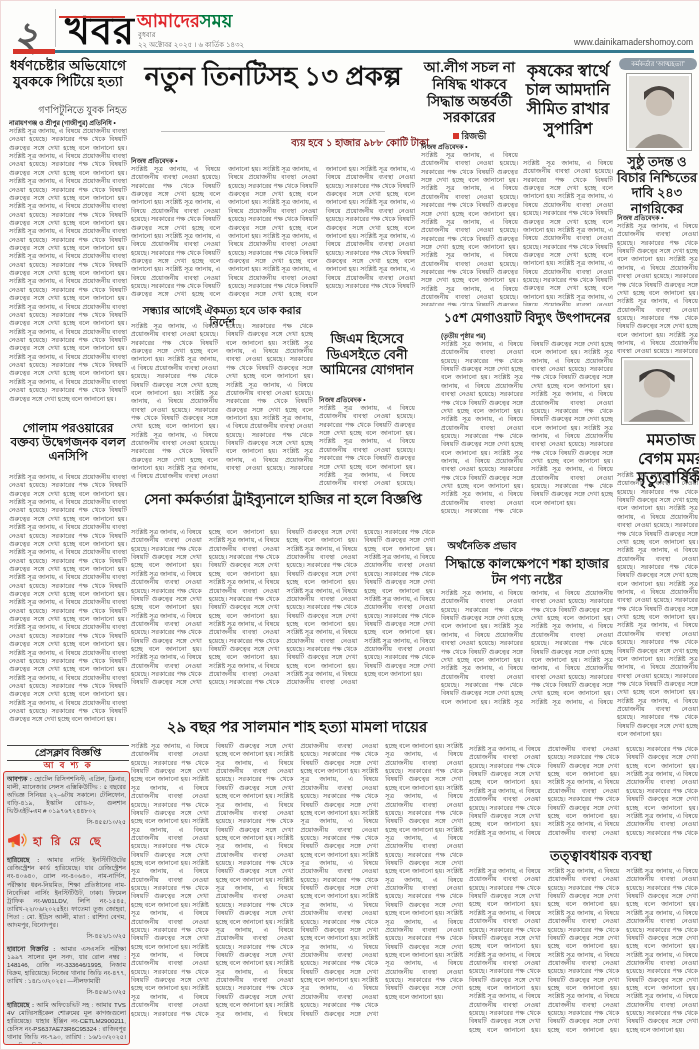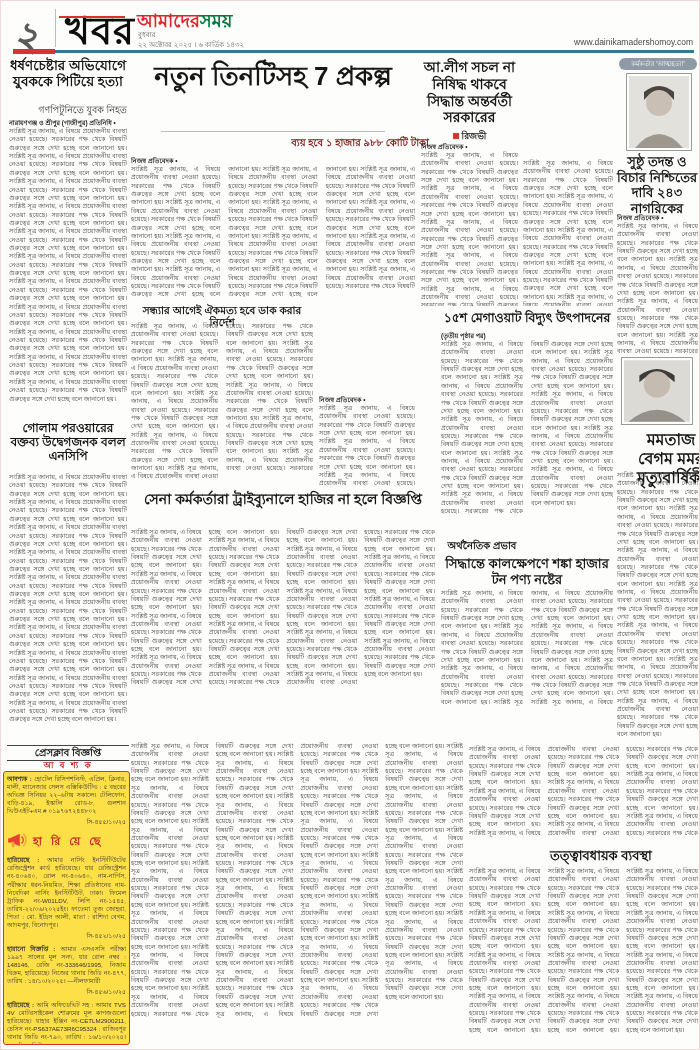--- a/index.html
+++ b/index.html
@@ -38,21 +38,21 @@
   <div class="abs hd" style="left:8px;top:57px;width:118px;font-size:13.5px;">ধর্ষণচেষ্টার অভিযোগে যুবককে পিটিয়ে হত্যা</div>
   <div class="abs subhd" style="left:8px;top:102px;width:118px;font-size:9.5px;">গণপিটুনিতে যুবক নিহত</div>
   <div class="abs byline" style="left:8px;top:117px;width:118px;">নারায়ণগঞ্জ ও শ্রীপুর (গাজীপুর) প্রতিনিধি •</div>
   <div class="abs tx" style="left:8px;top:126px;width:118px;height:292px;">সংশ্লিষ্ট সূত্র জানায়, এ বিষয়ে প্রয়োজনীয় ব্যবস্থা নেওয়া হয়েছে। সরকারের পক্ষ থেকে বিষয়টি গুরুত্বের সঙ্গে দেখা হচ্ছে বলে জানানো হয়। সংশ্লিষ্ট সূত্র জানায়, এ বিষয়ে প্রয়োজনীয় ব্যবস্থা নেওয়া হয়েছে। সরকারের পক্ষ থেকে বিষয়টি গুরুত্বের সঙ্গে দেখা হচ্ছে বলে জানানো হয়। সংশ্লিষ্ট সূত্র জানায়, এ বিষয়ে প্রয়োজনীয় ব্যবস্থা নেওয়া হয়েছে। সরকারের পক্ষ থেকে বিষয়টি গুরুত্বের সঙ্গে দেখা হচ্ছে বলে জানানো হয়। সংশ্লিষ্ট সূত্র জানায়, এ বিষয়ে প্রয়োজনীয় ব্যবস্থা নেওয়া হয়েছে। সরকারের পক্ষ থেকে বিষয়টি গুরুত্বের সঙ্গে দেখা হচ্ছে বলে জানানো হয়। সংশ্লিষ্ট সূত্র জানায়, এ বিষয়ে প্রয়োজনীয় ব্যবস্থা নেওয়া হয়েছে। সরকারের পক্ষ থেকে বিষয়টি গুরুত্বের সঙ্গে দেখা হচ্ছে বলে জানানো হয়। সংশ্লিষ্ট সূত্র জানায়, এ বিষয়ে প্রয়োজনীয় ব্যবস্থা নেওয়া হয়েছে। সরকারের পক্ষ থেকে বিষয়টি গুরুত্বের সঙ্গে দেখা হচ্ছে বলে জানানো হয়। সংশ্লিষ্ট সূত্র জানায়, এ বিষয়ে প্রয়োজনীয় ব্যবস্থা নেওয়া হয়েছে। সরকারের পক্ষ থেকে বিষয়টি গুরুত্বের সঙ্গে দেখা হচ্ছে বলে জানানো হয়। সংশ্লিষ্ট সূত্র জানায়, এ বিষয়ে প্রয়োজনীয় ব্যবস্থা নেওয়া হয়েছে। সরকারের পক্ষ থেকে বিষয়টি গুরুত্বের সঙ্গে দেখা হচ্ছে বলে জানানো হয়। সংশ্লিষ্ট সূত্র জানায়, এ বিষয়ে প্রয়োজনীয় ব্যবস্থা নেওয়া হয়েছে। সরকারের পক্ষ থেকে বিষয়টি গুরুত্বের সঙ্গে দেখা হচ্ছে বলে জানানো হয়। সংশ্লিষ্ট সূত্র জানায়, এ বিষয়ে প্রয়োজনীয় ব্যবস্থা নেওয়া হয়েছে। সরকারের পক্ষ থেকে বিষয়টি গুরুত্বের সঙ্গে দেখা হচ্ছে বলে জানানো হয়। সংশ্লিষ্ট সূত্র জানায়, এ বিষয়ে প্রয়োজনীয় ব্যবস্থা নেওয়া হয়েছে। সরকারের পক্ষ থেকে বিষয়টি গুরুত্বের সঙ্গে দেখা হচ্ছে বলে জানানো হয়। </div>
 
   <div class="abs cross" style="left:8px;top:421px;width:118px;font-size:12px;">গোলাম পরওয়ারের বক্তব্য উদ্বেগজনক বলল এনসিপি</div>
   <div class="abs tx" style="left:8px;top:472px;width:118px;height:270px;">সংশ্লিষ্ট সূত্র জানায়, এ বিষয়ে প্রয়োজনীয় ব্যবস্থা নেওয়া হয়েছে। সরকারের পক্ষ থেকে বিষয়টি গুরুত্বের সঙ্গে দেখা হচ্ছে বলে জানানো হয়। সংশ্লিষ্ট সূত্র জানায়, এ বিষয়ে প্রয়োজনীয় ব্যবস্থা নেওয়া হয়েছে। সরকারের পক্ষ থেকে বিষয়টি গুরুত্বের সঙ্গে দেখা হচ্ছে বলে জানানো হয়। সংশ্লিষ্ট সূত্র জানায়, এ বিষয়ে প্রয়োজনীয় ব্যবস্থা নেওয়া হয়েছে। সরকারের পক্ষ থেকে বিষয়টি গুরুত্বের সঙ্গে দেখা হচ্ছে বলে জানানো হয়। সংশ্লিষ্ট সূত্র জানায়, এ বিষয়ে প্রয়োজনীয় ব্যবস্থা নেওয়া হয়েছে। সরকারের পক্ষ থেকে বিষয়টি গুরুত্বের সঙ্গে দেখা হচ্ছে বলে জানানো হয়। সংশ্লিষ্ট সূত্র জানায়, এ বিষয়ে প্রয়োজনীয় ব্যবস্থা নেওয়া হয়েছে। সরকারের পক্ষ থেকে বিষয়টি গুরুত্বের সঙ্গে দেখা হচ্ছে বলে জানানো হয়। সংশ্লিষ্ট সূত্র জানায়, এ বিষয়ে প্রয়োজনীয় ব্যবস্থা নেওয়া হয়েছে। সরকারের পক্ষ থেকে বিষয়টি গুরুত্বের সঙ্গে দেখা হচ্ছে বলে জানানো হয়। সংশ্লিষ্ট সূত্র জানায়, এ বিষয়ে প্রয়োজনীয় ব্যবস্থা নেওয়া হয়েছে। সরকারের পক্ষ থেকে বিষয়টি গুরুত্বের সঙ্গে দেখা হচ্ছে বলে জানানো হয়। সংশ্লিষ্ট সূত্র জানায়, এ বিষয়ে প্রয়োজনীয় ব্যবস্থা নেওয়া হয়েছে। সরকারের পক্ষ থেকে বিষয়টি গুরুত্বের সঙ্গে দেখা হচ্ছে বলে জানানো হয়। সংশ্লিষ্ট সূত্র জানায়, এ বিষয়ে প্রয়োজনীয় ব্যবস্থা নেওয়া হয়েছে। সরকারের পক্ষ থেকে বিষয়টি গুরুত্বের সঙ্গে দেখা হচ্ছে বলে জানানো হয়। সংশ্লিষ্ট সূত্র জানায়, এ বিষয়ে প্রয়োজনীয় ব্যবস্থা নেওয়া হয়েছে। সরকারের পক্ষ থেকে বিষয়টি গুরুত্বের সঙ্গে দেখা হচ্ছে বলে জানানো হয়। </div>
 
   <div class="abs cross" style="left:6px;top:744px;width:122px;font-size:10px;border-top:1px solid #444;border-bottom:1px solid #444;padding:1px 0;">প্রেসক্লাব বিজ্ঞপ্তি</div>
   <div class="abs" style="left:6px;top:758px;width:122px;font-size:8.5px;font-weight:bold;color:#c62822;text-align:center;letter-spacing:2px;">আ ব শ্য ক</div>
-  <div class="abs" style="left:2px;top:770px;width:127px;height:274px;border:1.5px solid #d6352b;border-radius:3px;padding:3px;overflow:hidden;background:#fde047;">
+  <div class="abs" style="left:2px;top:770px;width:127px;height:274px;border:1.5px solid #d6352b;border-radius:3px;padding:3px;overflow:hidden;background:#e5e5e5;">
     <div class="ad"><b>আবশ্যক :</b><span> হোটেল রিসিপশনিস্ট, এপ্রিল, ক্লিনার, মালী, ম্যানেজার সেলস এক্সিকিউটিভ : ৫ বছরের অভিজ্ঞ সিনিয়র ২২–৬টায় সকালে। টেলিফোন, বাড়ি-৪১৯, ইস্কাটন রোড-৮, গুলশান ভিউএইট+এম # ০১৯৭৬৭২৪৪৮০২</span></div>
     <div class="adref">সি-৪৫৫/১০/২৫</div>
     <div style="display:flex;align-items:center;gap:4px;margin:2px 0 3px 0;">
       <span>
         <svg width="22" height="18" viewBox="0 0 24 20">
           <path d="M3 8 L14 3 L14 17 L3 12 Z" fill="#e8432e"></path>
           <rect x="1" y="8" width="3" height="5" rx="1" fill="#e8432e"></rect>
           <rect x="5" y="12" width="3" height="6" rx="1" fill="#f0a23c"></rect>
           <path d="M16 6 Q20 10 16 14" stroke="#e8432e" stroke-width="1.5" fill="none"></path>
           <path d="M18 3 Q24 10 18 17" stroke="#f0a23c" stroke-width="1.5" fill="none"></path>
@@ -61,39 +61,41 @@
       <span style="font-size:11px;font-weight:900;color:#c62822;letter-spacing:3px;">হা রি য়ে ছে</span>
     </div>
     <div class="ad"><b>হারিয়েছে :</b><span> আমার নার্সিং ইনস্টিটিউটের রেজিস্ট্রেশন কার্ড হারিয়েছে। যার রেজিস্ট্রেশন নং-৪০৬৪০, রোল নং-৪০৬৪০, নাম-নার্গিস, পরীক্ষার ধরন-নিয়মিত, শিক্ষা প্রতিষ্ঠানের নাম-নিবেদিকা নার্সিং ইনস্টিটিউট, ঢাকা। ফিমেল ট্রাফিক নং-W01LDV, লিপি নং-১৫৪৫, তারিখ-২২/০৬/২০২৫ইং। ফাতেমা তুজ জোহরা, পিতা : মো. ইদ্রিস আলী, মাতা : রাশিদা বেগম, আদমপুর, বিনোদপুর।</span></div>
     <div class="adref">সি-৪৫২/১০/২৫</div>
     <div class="ad"><b>হারানো বিজ্ঞপ্তি :</b><span> আমার এসএসসি পরীক্ষা ১৯৯৭ সালের মূল সনদ, যার রোল নম্বর : 148146, রেজি নং-333646/1995, নিজাম বিক্রম, হারিয়েছে। নিজের থানার জিডি নং-৪৭৭, তারিখ : ১৪/১০/২০২৫। —নীলফামারী</span></div>
     <div class="adref">সি-৪৫৬/১০/২৫</div>
     <div class="ad"><b>হারিয়েছে :</b><span> আমি অফিডেভিট সহ : আমার TVS 4V মোটরসাইকেল শোরুমের মূল কাগজগুলো হারিয়েছে। যাহার ইঞ্জিন নং-CETLM2900211, চেসিস নং-PS637AE73R6C95324 : রাজিবপুর থানার জিডি নং-৭৯০, তারিখ : ১৬/১০/২০২৫। —অফিডেভিট সহ # ০১৭১৩-৭৯৯৮৮৮</span></div>
 
   </div>
 
-  <div class="abs hd" style="left:130px;top:60px;width:284px;font-size:26px;white-space:nowrap;">নতুন তিনটিসহ 7 প্রকল্প</div>
+  <div class="abs hd" style="left:130px;top:60px;width:284px;font-size:26px;white-space:nowrap;">নতুন তিনটিসহ ১৩ প্রকল্প</div>
   <div class="abs rule" style="left:160px;top:130px;width:224px;height:1px;"></div>
   <div class="abs subhd" style="left:144px;top:134px;width:284px;font-size:10px;font-weight:bold;color:#7f1d1d;">ব্যয় হবে ১ হাজার ৯৮৮ কোটি টাকা</div>
   <div class="abs byline" style="left:130px;top:155px;width:90px;">নিজস্ব প্রতিবেদক •</div>
   <div class="abs tx" style="left:130px;top:164px;width:284px;height:135px;column-count:3;column-gap:8px;">সংশ্লিষ্ট সূত্র জানায়, এ বিষয়ে প্রয়োজনীয় ব্যবস্থা নেওয়া হয়েছে। সরকারের পক্ষ থেকে বিষয়টি গুরুত্বের সঙ্গে দেখা হচ্ছে বলে জানানো হয়। সংশ্লিষ্ট সূত্র জানায়, এ বিষয়ে প্রয়োজনীয় ব্যবস্থা নেওয়া হয়েছে। সরকারের পক্ষ থেকে বিষয়টি গুরুত্বের সঙ্গে দেখা হচ্ছে বলে জানানো হয়। সংশ্লিষ্ট সূত্র জানায়, এ বিষয়ে প্রয়োজনীয় ব্যবস্থা নেওয়া হয়েছে। সরকারের পক্ষ থেকে বিষয়টি গুরুত্বের সঙ্গে দেখা হচ্ছে বলে জানানো হয়। সংশ্লিষ্ট সূত্র জানায়, এ বিষয়ে প্রয়োজনীয় ব্যবস্থা নেওয়া হয়েছে। সরকারের পক্ষ থেকে বিষয়টি গুরুত্বের সঙ্গে দেখা হচ্ছে বলে জানানো হয়। সংশ্লিষ্ট সূত্র জানায়, এ বিষয়ে প্রয়োজনীয় ব্যবস্থা নেওয়া হয়েছে। সরকারের পক্ষ থেকে বিষয়টি গুরুত্বের সঙ্গে দেখা হচ্ছে বলে জানানো হয়। সংশ্লিষ্ট সূত্র জানায়, এ বিষয়ে প্রয়োজনীয় ব্যবস্থা নেওয়া হয়েছে। সরকারের পক্ষ থেকে বিষয়টি গুরুত্বের সঙ্গে দেখা হচ্ছে বলে জানানো হয়। সংশ্লিষ্ট সূত্র জানায়, এ বিষয়ে প্রয়োজনীয় ব্যবস্থা নেওয়া হয়েছে। সরকারের পক্ষ থেকে বিষয়টি গুরুত্বের সঙ্গে দেখা হচ্ছে বলে জানানো হয়। সংশ্লিষ্ট সূত্র জানায়, এ বিষয়ে প্রয়োজনীয় ব্যবস্থা নেওয়া হয়েছে। সরকারের পক্ষ থেকে বিষয়টি গুরুত্বের সঙ্গে দেখা হচ্ছে বলে জানানো হয়। সংশ্লিষ্ট সূত্র জানায়, এ বিষয়ে প্রয়োজনীয় ব্যবস্থা নেওয়া হয়েছে। সরকারের পক্ষ থেকে বিষয়টি গুরুত্বের সঙ্গে দেখা হচ্ছে বলে জানানো হয়। সংশ্লিষ্ট সূত্র জানায়, এ বিষয়ে প্রয়োজনীয় ব্যবস্থা নেওয়া হয়েছে। সরকারের পক্ষ থেকে বিষয়টি গুরুত্বের সঙ্গে দেখা হচ্ছে বলে জানানো হয়। সংশ্লিষ্ট সূত্র জানায়, এ বিষয়ে প্রয়োজনীয় ব্যবস্থা নেওয়া হয়েছে। সরকারের পক্ষ থেকে বিষয়টি গুরুত্বের সঙ্গে দেখা হচ্ছে বলে জানানো হয়। সংশ্লিষ্ট সূত্র জানায়, এ বিষয়ে প্রয়োজনীয় ব্যবস্থা নেওয়া হয়েছে। সরকারের পক্ষ থেকে বিষয়টি গুরুত্বের সঙ্গে দেখা হচ্ছে বলে জানানো হয়। </div>
 
   <div class="abs cross" style="left:130px;top:303px;width:182px;font-size:10.5px;">সন্ধ্যার আগেই ঐকমত্য হবে ডাক করার নির্দেশ</div>
   <div class="abs tx" style="left:130px;top:321px;width:182px;height:164px;column-count:2;column-gap:8px;">সংশ্লিষ্ট সূত্র জানায়, এ বিষয়ে প্রয়োজনীয় ব্যবস্থা নেওয়া হয়েছে। সরকারের পক্ষ থেকে বিষয়টি গুরুত্বের সঙ্গে দেখা হচ্ছে বলে জানানো হয়। সংশ্লিষ্ট সূত্র জানায়, এ বিষয়ে প্রয়োজনীয় ব্যবস্থা নেওয়া হয়েছে। সরকারের পক্ষ থেকে বিষয়টি গুরুত্বের সঙ্গে দেখা হচ্ছে বলে জানানো হয়। সংশ্লিষ্ট সূত্র জানায়, এ বিষয়ে প্রয়োজনীয় ব্যবস্থা নেওয়া হয়েছে। সরকারের পক্ষ থেকে বিষয়টি গুরুত্বের সঙ্গে দেখা হচ্ছে বলে জানানো হয়। সংশ্লিষ্ট সূত্র জানায়, এ বিষয়ে প্রয়োজনীয় ব্যবস্থা নেওয়া হয়েছে। সরকারের পক্ষ থেকে বিষয়টি গুরুত্বের সঙ্গে দেখা হচ্ছে বলে জানানো হয়। সংশ্লিষ্ট সূত্র জানায়, এ বিষয়ে প্রয়োজনীয় ব্যবস্থা নেওয়া হয়েছে। সরকারের পক্ষ থেকে বিষয়টি গুরুত্বের সঙ্গে দেখা হচ্ছে বলে জানানো হয়। সংশ্লিষ্ট সূত্র জানায়, এ বিষয়ে প্রয়োজনীয় ব্যবস্থা নেওয়া হয়েছে। সরকারের পক্ষ থেকে বিষয়টি গুরুত্বের সঙ্গে দেখা হচ্ছে বলে জানানো হয়। সংশ্লিষ্ট সূত্র জানায়, এ বিষয়ে প্রয়োজনীয় ব্যবস্থা নেওয়া হয়েছে। সরকারের পক্ষ থেকে বিষয়টি গুরুত্বের সঙ্গে দেখা হচ্ছে বলে জানানো হয়। সংশ্লিষ্ট সূত্র জানায়, এ বিষয়ে প্রয়োজনীয় ব্যবস্থা নেওয়া হয়েছে। সরকারের পক্ষ থেকে বিষয়টি গুরুত্বের সঙ্গে দেখা হচ্ছে বলে জানানো হয়। সংশ্লিষ্ট সূত্র জানায়, এ বিষয়ে প্রয়োজনীয় ব্যবস্থা নেওয়া হয়েছে। সরকারের পক্ষ থেকে বিষয়টি গুরুত্বের সঙ্গে দেখা হচ্ছে বলে জানানো হয়। </div>
 
+  <div class="abs hd" style="left:318px;top:330px;width:96px;font-size:13px;">জিএম হিসেবে ডিএসইতে বেনী আমিনের যোগদান</div>
   <div class="abs byline" style="left:318px;top:394px;width:96px;">নিজস্ব প্রতিবেদক •</div>
   <div class="abs tx" style="left:318px;top:403px;width:96px;height:82px;">সংশ্লিষ্ট সূত্র জানায়, এ বিষয়ে প্রয়োজনীয় ব্যবস্থা নেওয়া হয়েছে। সরকারের পক্ষ থেকে বিষয়টি গুরুত্বের সঙ্গে দেখা হচ্ছে বলে জানানো হয়। সংশ্লিষ্ট সূত্র জানায়, এ বিষয়ে প্রয়োজনীয় ব্যবস্থা নেওয়া হয়েছে। সরকারের পক্ষ থেকে বিষয়টি গুরুত্বের সঙ্গে দেখা হচ্ছে বলে জানানো হয়। সংশ্লিষ্ট সূত্র জানায়, এ বিষয়ে প্রয়োজনীয় ব্যবস্থা নেওয়া হয়েছে। সরকারের পক্ষ থেকে বিষয়টি গুরুত্বের সঙ্গে দেখা হচ্ছে বলে জানানো হয়। </div>
 
   <div class="abs hd" style="left:420px;top:58px;width:97px;font-size:14px;">আ.লীগ সচল না নিষিদ্ধ থাকবে সিদ্ধান্ত অন্তর্বর্তী সরকারের</div>
   <div class="abs" style="left:420px;top:128px;width:97px;text-align:center;font-size:9px;font-weight:bold;color:#222;">
     <span style="display:inline-block;width:6px;height:6px;background:#d6352b;margin-right:3px;"></span><span>রিজভী</span>
   </div>
   <div class="abs byline" style="left:420px;top:141px;width:97px;">নিজস্ব প্রতিবেদক •</div>
   <div class="abs tx" style="left:420px;top:150px;width:97px;height:155px;">সংশ্লিষ্ট সূত্র জানায়, এ বিষয়ে প্রয়োজনীয় ব্যবস্থা নেওয়া হয়েছে। সরকারের পক্ষ থেকে বিষয়টি গুরুত্বের সঙ্গে দেখা হচ্ছে বলে জানানো হয়। সংশ্লিষ্ট সূত্র জানায়, এ বিষয়ে প্রয়োজনীয় ব্যবস্থা নেওয়া হয়েছে। সরকারের পক্ষ থেকে বিষয়টি গুরুত্বের সঙ্গে দেখা হচ্ছে বলে জানানো হয়। সংশ্লিষ্ট সূত্র জানায়, এ বিষয়ে প্রয়োজনীয় ব্যবস্থা নেওয়া হয়েছে। সরকারের পক্ষ থেকে বিষয়টি গুরুত্বের সঙ্গে দেখা হচ্ছে বলে জানানো হয়। সংশ্লিষ্ট সূত্র জানায়, এ বিষয়ে প্রয়োজনীয় ব্যবস্থা নেওয়া হয়েছে। সরকারের পক্ষ থেকে বিষয়টি গুরুত্বের সঙ্গে দেখা হচ্ছে বলে জানানো হয়। সংশ্লিষ্ট সূত্র জানায়, এ বিষয়ে প্রয়োজনীয় ব্যবস্থা নেওয়া হয়েছে। সরকারের পক্ষ থেকে বিষয়টি গুরুত্বের সঙ্গে দেখা হচ্ছে বলে জানানো হয়। </div>
 
+  <div class="abs hd" style="left:522px;top:60px;width:90px;font-size:16px;">কৃষকের স্বার্থে চাল আমদানি সীমিত রাখার সুপারিশ</div>
   <div class="abs tx" style="left:522px;top:158px;width:90px;height:147px;">সংশ্লিষ্ট সূত্র জানায়, এ বিষয়ে প্রয়োজনীয় ব্যবস্থা নেওয়া হয়েছে। সরকারের পক্ষ থেকে বিষয়টি গুরুত্বের সঙ্গে দেখা হচ্ছে বলে জানানো হয়। সংশ্লিষ্ট সূত্র জানায়, এ বিষয়ে প্রয়োজনীয় ব্যবস্থা নেওয়া হয়েছে। সরকারের পক্ষ থেকে বিষয়টি গুরুত্বের সঙ্গে দেখা হচ্ছে বলে জানানো হয়। সংশ্লিষ্ট সূত্র জানায়, এ বিষয়ে প্রয়োজনীয় ব্যবস্থা নেওয়া হয়েছে। সরকারের পক্ষ থেকে বিষয়টি গুরুত্বের সঙ্গে দেখা হচ্ছে বলে জানানো হয়। সংশ্লিষ্ট সূত্র জানায়, এ বিষয়ে প্রয়োজনীয় ব্যবস্থা নেওয়া হয়েছে। সরকারের পক্ষ থেকে বিষয়টি গুরুত্বের সঙ্গে দেখা হচ্ছে বলে জানানো হয়। সংশ্লিষ্ট সূত্র জানায়, এ বিষয়ে প্রয়োজনীয় ব্যবস্থা নেওয়া হয়েছে। সরকারের পক্ষ থেকে বিষয়টি গুরুত্বের সঙ্গে দেখা হচ্ছে বলে জানানো হয়। </div>
 
   <div class="abs" style="left:618px;top:57px;width:78px;height:12px;background:#8e9aa5;border-radius:6px;color:#fff;font-size:6.5px;line-height:12px;text-align:center;">কর্মকর্তার ‘আত্মহত্যা’</div>
   <div class="abs photo" style="left:625px;top:72px;width:66px;height:78px;">
     <svg width="60" height="72" viewBox="0 0 60 72">
       <rect width="60" height="72" fill="#e3e1dc"></rect>
       <path d="M15 24 q15 -18 30 0 l0 -8 q-15 -12 -30 0 Z" fill="#4a4440"></path>
       <circle cx="30" cy="27" r="13" fill="#c9bfb4"></circle>
       <path d="M6 72 Q30 44 54 72 Z" fill="#9e978e"></path>
     </svg>
@@ -117,19 +119,20 @@
   </div>
   <div class="abs hd" style="left:628px;top:429px;width:84px;font-size:16px;">মমতাজ বেগম মমর মৃত্যুবার্ষিকী</div>
   <div class="abs tx" style="left:616px;top:470px;width:81px;height:268px;">সংশ্লিষ্ট সূত্র জানায়, এ বিষয়ে প্রয়োজনীয় ব্যবস্থা নেওয়া হয়েছে। সরকারের পক্ষ থেকে বিষয়টি গুরুত্বের সঙ্গে দেখা হচ্ছে বলে জানানো হয়। সংশ্লিষ্ট সূত্র জানায়, এ বিষয়ে প্রয়োজনীয় ব্যবস্থা নেওয়া হয়েছে। সরকারের পক্ষ থেকে বিষয়টি গুরুত্বের সঙ্গে দেখা হচ্ছে বলে জানানো হয়। সংশ্লিষ্ট সূত্র জানায়, এ বিষয়ে প্রয়োজনীয় ব্যবস্থা নেওয়া হয়েছে। সরকারের পক্ষ থেকে বিষয়টি গুরুত্বের সঙ্গে দেখা হচ্ছে বলে জানানো হয়। সংশ্লিষ্ট সূত্র জানায়, এ বিষয়ে প্রয়োজনীয় ব্যবস্থা নেওয়া হয়েছে। সরকারের পক্ষ থেকে বিষয়টি গুরুত্বের সঙ্গে দেখা হচ্ছে বলে জানানো হয়। সংশ্লিষ্ট সূত্র জানায়, এ বিষয়ে প্রয়োজনীয় ব্যবস্থা নেওয়া হয়েছে। সরকারের পক্ষ থেকে বিষয়টি গুরুত্বের সঙ্গে দেখা হচ্ছে বলে জানানো হয়। সংশ্লিষ্ট সূত্র জানায়, এ বিষয়ে প্রয়োজনীয় ব্যবস্থা নেওয়া হয়েছে। সরকারের পক্ষ থেকে বিষয়টি গুরুত্বের সঙ্গে দেখা হচ্ছে বলে জানানো হয়। সংশ্লিষ্ট সূত্র জানায়, এ বিষয়ে প্রয়োজনীয় ব্যবস্থা নেওয়া হয়েছে। সরকারের পক্ষ থেকে বিষয়টি গুরুত্বের সঙ্গে দেখা হচ্ছে বলে জানানো হয়। </div>
 
   <div class="abs hd" style="left:130px;top:490px;width:304px;font-size:14px;">সেনা কর্মকর্তারা ট্রাইব্যুনালে হাজির না হলে বিজ্ঞপ্তি</div>
   <div class="abs tx" style="left:130px;top:527px;width:304px;height:186px;column-count:4;column-gap:7px;">সংশ্লিষ্ট সূত্র জানায়, এ বিষয়ে প্রয়োজনীয় ব্যবস্থা নেওয়া হয়েছে। সরকারের পক্ষ থেকে বিষয়টি গুরুত্বের সঙ্গে দেখা হচ্ছে বলে জানানো হয়। সংশ্লিষ্ট সূত্র জানায়, এ বিষয়ে প্রয়োজনীয় ব্যবস্থা নেওয়া হয়েছে। সরকারের পক্ষ থেকে বিষয়টি গুরুত্বের সঙ্গে দেখা হচ্ছে বলে জানানো হয়। সংশ্লিষ্ট সূত্র জানায়, এ বিষয়ে প্রয়োজনীয় ব্যবস্থা নেওয়া হয়েছে। সরকারের পক্ষ থেকে বিষয়টি গুরুত্বের সঙ্গে দেখা হচ্ছে বলে জানানো হয়। সংশ্লিষ্ট সূত্র জানায়, এ বিষয়ে প্রয়োজনীয় ব্যবস্থা নেওয়া হয়েছে। সরকারের পক্ষ থেকে বিষয়টি গুরুত্বের সঙ্গে দেখা হচ্ছে বলে জানানো হয়। সংশ্লিষ্ট সূত্র জানায়, এ বিষয়ে প্রয়োজনীয় ব্যবস্থা নেওয়া হয়েছে। সরকারের পক্ষ থেকে বিষয়টি গুরুত্বের সঙ্গে দেখা হচ্ছে বলে জানানো হয়। সংশ্লিষ্ট সূত্র জানায়, এ বিষয়ে প্রয়োজনীয় ব্যবস্থা নেওয়া হয়েছে। সরকারের পক্ষ থেকে বিষয়টি গুরুত্বের সঙ্গে দেখা হচ্ছে বলে জানানো হয়। সংশ্লিষ্ট সূত্র জানায়, এ বিষয়ে প্রয়োজনীয় ব্যবস্থা নেওয়া হয়েছে। সরকারের পক্ষ থেকে বিষয়টি গুরুত্বের সঙ্গে দেখা হচ্ছে বলে জানানো হয়। সংশ্লিষ্ট সূত্র জানায়, এ বিষয়ে প্রয়োজনীয় ব্যবস্থা নেওয়া হয়েছে। সরকারের পক্ষ থেকে বিষয়টি গুরুত্বের সঙ্গে দেখা হচ্ছে বলে জানানো হয়। সংশ্লিষ্ট সূত্র জানায়, এ বিষয়ে প্রয়োজনীয় ব্যবস্থা নেওয়া হয়েছে। সরকারের পক্ষ থেকে বিষয়টি গুরুত্বের সঙ্গে দেখা হচ্ছে বলে জানানো হয়। সংশ্লিষ্ট সূত্র জানায়, এ বিষয়ে প্রয়োজনীয় ব্যবস্থা নেওয়া হয়েছে। সরকারের পক্ষ থেকে বিষয়টি গুরুত্বের সঙ্গে দেখা হচ্ছে বলে জানানো হয়। সংশ্লিষ্ট সূত্র জানায়, এ বিষয়ে প্রয়োজনীয় ব্যবস্থা নেওয়া হয়েছে। সরকারের পক্ষ থেকে বিষয়টি গুরুত্বের সঙ্গে দেখা হচ্ছে বলে জানানো হয়। সংশ্লিষ্ট সূত্র জানায়, এ বিষয়ে প্রয়োজনীয় ব্যবস্থা নেওয়া হয়েছে। সরকারের পক্ষ থেকে বিষয়টি গুরুত্বের সঙ্গে দেখা হচ্ছে বলে জানানো হয়। সংশ্লিষ্ট সূত্র জানায়, এ বিষয়ে প্রয়োজনীয় ব্যবস্থা নেওয়া হয়েছে। সরকারের পক্ষ থেকে বিষয়টি গুরুত্বের সঙ্গে দেখা হচ্ছে বলে জানানো হয়। সংশ্লিষ্ট সূত্র জানায়, এ বিষয়ে প্রয়োজনীয় ব্যবস্থা নেওয়া হয়েছে। সরকারের পক্ষ থেকে বিষয়টি গুরুত্বের সঙ্গে দেখা হচ্ছে বলে জানানো হয়। সংশ্লিষ্ট সূত্র জানায়, এ বিষয়ে প্রয়োজনীয় ব্যবস্থা নেওয়া হয়েছে। সরকারের পক্ষ থেকে বিষয়টি গুরুত্বের সঙ্গে দেখা হচ্ছে বলে জানানো হয়। </div>
 
   <div class="abs hd" style="left:440px;top:555px;width:172px;font-size:13px;">সিদ্ধান্তে কালক্ষেপণে শঙ্কা হাজার টন পণ্য নষ্টের</div>
   <div class="abs tx" style="left:440px;top:588px;width:172px;height:125px;column-count:2;column-gap:8px;">সংশ্লিষ্ট সূত্র জানায়, এ বিষয়ে প্রয়োজনীয় ব্যবস্থা নেওয়া হয়েছে। সরকারের পক্ষ থেকে বিষয়টি গুরুত্বের সঙ্গে দেখা হচ্ছে বলে জানানো হয়। সংশ্লিষ্ট সূত্র জানায়, এ বিষয়ে প্রয়োজনীয় ব্যবস্থা নেওয়া হয়েছে। সরকারের পক্ষ থেকে বিষয়টি গুরুত্বের সঙ্গে দেখা হচ্ছে বলে জানানো হয়। সংশ্লিষ্ট সূত্র জানায়, এ বিষয়ে প্রয়োজনীয় ব্যবস্থা নেওয়া হয়েছে। সরকারের পক্ষ থেকে বিষয়টি গুরুত্বের সঙ্গে দেখা হচ্ছে বলে জানানো হয়। সংশ্লিষ্ট সূত্র জানায়, এ বিষয়ে প্রয়োজনীয় ব্যবস্থা নেওয়া হয়েছে। সরকারের পক্ষ থেকে বিষয়টি গুরুত্বের সঙ্গে দেখা হচ্ছে বলে জানানো হয়। সংশ্লিষ্ট সূত্র জানায়, এ বিষয়ে প্রয়োজনীয় ব্যবস্থা নেওয়া হয়েছে। সরকারের পক্ষ থেকে বিষয়টি গুরুত্বের সঙ্গে দেখা হচ্ছে বলে জানানো হয়। সংশ্লিষ্ট সূত্র জানায়, এ বিষয়ে প্রয়োজনীয় ব্যবস্থা নেওয়া হয়েছে। সরকারের পক্ষ থেকে বিষয়টি গুরুত্বের সঙ্গে দেখা হচ্ছে বলে জানানো হয়। সংশ্লিষ্ট সূত্র জানায়, এ বিষয়ে প্রয়োজনীয় ব্যবস্থা নেওয়া হয়েছে। সরকারের পক্ষ থেকে বিষয়টি গুরুত্বের সঙ্গে দেখা হচ্ছে বলে জানানো হয়। সংশ্লিষ্ট সূত্র জানায়, এ বিষয়ে প্রয়োজনীয় ব্যবস্থা নেওয়া হয়েছে। সরকারের পক্ষ থেকে বিষয়টি গুরুত্বের সঙ্গে দেখা হচ্ছে বলে জানানো হয়। </div>
 
+  <div class="abs hd" style="left:130px;top:717px;width:332px;font-size:15px;">২৯ বছর পর সালমান শাহ হত্যা মামলা দায়ের</div>
   <div class="abs tx" style="left:130px;top:741px;width:332px;height:300px;column-count:4;column-gap:7px;">সংশ্লিষ্ট সূত্র জানায়, এ বিষয়ে প্রয়োজনীয় ব্যবস্থা নেওয়া হয়েছে। সরকারের পক্ষ থেকে বিষয়টি গুরুত্বের সঙ্গে দেখা হচ্ছে বলে জানানো হয়। সংশ্লিষ্ট সূত্র জানায়, এ বিষয়ে প্রয়োজনীয় ব্যবস্থা নেওয়া হয়েছে। সরকারের পক্ষ থেকে বিষয়টি গুরুত্বের সঙ্গে দেখা হচ্ছে বলে জানানো হয়। সংশ্লিষ্ট সূত্র জানায়, এ বিষয়ে প্রয়োজনীয় ব্যবস্থা নেওয়া হয়েছে। সরকারের পক্ষ থেকে বিষয়টি গুরুত্বের সঙ্গে দেখা হচ্ছে বলে জানানো হয়। সংশ্লিষ্ট সূত্র জানায়, এ বিষয়ে প্রয়োজনীয় ব্যবস্থা নেওয়া হয়েছে। সরকারের পক্ষ থেকে বিষয়টি গুরুত্বের সঙ্গে দেখা হচ্ছে বলে জানানো হয়। সংশ্লিষ্ট সূত্র জানায়, এ বিষয়ে প্রয়োজনীয় ব্যবস্থা নেওয়া হয়েছে। সরকারের পক্ষ থেকে বিষয়টি গুরুত্বের সঙ্গে দেখা হচ্ছে বলে জানানো হয়। সংশ্লিষ্ট সূত্র জানায়, এ বিষয়ে প্রয়োজনীয় ব্যবস্থা নেওয়া হয়েছে। সরকারের পক্ষ থেকে বিষয়টি গুরুত্বের সঙ্গে দেখা হচ্ছে বলে জানানো হয়। সংশ্লিষ্ট সূত্র জানায়, এ বিষয়ে প্রয়োজনীয় ব্যবস্থা নেওয়া হয়েছে। সরকারের পক্ষ থেকে বিষয়টি গুরুত্বের সঙ্গে দেখা হচ্ছে বলে জানানো হয়। সংশ্লিষ্ট সূত্র জানায়, এ বিষয়ে প্রয়োজনীয় ব্যবস্থা নেওয়া হয়েছে। সরকারের পক্ষ থেকে বিষয়টি গুরুত্বের সঙ্গে দেখা হচ্ছে বলে জানানো হয়। সংশ্লিষ্ট সূত্র জানায়, এ বিষয়ে প্রয়োজনীয় ব্যবস্থা নেওয়া হয়েছে। সরকারের পক্ষ থেকে বিষয়টি গুরুত্বের সঙ্গে দেখা হচ্ছে বলে জানানো হয়। সংশ্লিষ্ট সূত্র জানায়, এ বিষয়ে প্রয়োজনীয় ব্যবস্থা নেওয়া হয়েছে। সরকারের পক্ষ থেকে বিষয়টি গুরুত্বের সঙ্গে দেখা হচ্ছে বলে জানানো হয়। সংশ্লিষ্ট সূত্র জানায়, এ বিষয়ে প্রয়োজনীয় ব্যবস্থা নেওয়া হয়েছে। সরকারের পক্ষ থেকে বিষয়টি গুরুত্বের সঙ্গে দেখা হচ্ছে বলে জানানো হয়। সংশ্লিষ্ট সূত্র জানায়, এ বিষয়ে প্রয়োজনীয় ব্যবস্থা নেওয়া হয়েছে। সরকারের পক্ষ থেকে বিষয়টি গুরুত্বের সঙ্গে দেখা হচ্ছে বলে জানানো হয়। সংশ্লিষ্ট সূত্র জানায়, এ বিষয়ে প্রয়োজনীয় ব্যবস্থা নেওয়া হয়েছে। সরকারের পক্ষ থেকে বিষয়টি গুরুত্বের সঙ্গে দেখা হচ্ছে বলে জানানো হয়। সংশ্লিষ্ট সূত্র জানায়, এ বিষয়ে প্রয়োজনীয় ব্যবস্থা নেওয়া হয়েছে। সরকারের পক্ষ থেকে বিষয়টি গুরুত্বের সঙ্গে দেখা হচ্ছে বলে জানানো হয়। সংশ্লিষ্ট সূত্র জানায়, এ বিষয়ে প্রয়োজনীয় ব্যবস্থা নেওয়া হয়েছে। সরকারের পক্ষ থেকে বিষয়টি গুরুত্বের সঙ্গে দেখা হচ্ছে বলে জানানো হয়। সংশ্লিষ্ট সূত্র জানায়, এ বিষয়ে প্রয়োজনীয় ব্যবস্থা নেওয়া হয়েছে। সরকারের পক্ষ থেকে বিষয়টি গুরুত্বের সঙ্গে দেখা হচ্ছে বলে জানানো হয়। সংশ্লিষ্ট সূত্র জানায়, এ বিষয়ে প্রয়োজনীয় ব্যবস্থা নেওয়া হয়েছে। সরকারের পক্ষ থেকে বিষয়টি গুরুত্বের সঙ্গে দেখা হচ্ছে বলে জানানো হয়। সংশ্লিষ্ট সূত্র জানায়, এ বিষয়ে প্রয়োজনীয় ব্যবস্থা নেওয়া হয়েছে। সরকারের পক্ষ থেকে বিষয়টি গুরুত্বের সঙ্গে দেখা হচ্ছে বলে জানানো হয়। সংশ্লিষ্ট সূত্র জানায়, এ বিষয়ে প্রয়োজনীয় ব্যবস্থা নেওয়া হয়েছে। সরকারের পক্ষ থেকে বিষয়টি গুরুত্বের সঙ্গে দেখা হচ্ছে বলে জানানো হয়। সংশ্লিষ্ট সূত্র জানায়, এ বিষয়ে প্রয়োজনীয় ব্যবস্থা নেওয়া হয়েছে। সরকারের পক্ষ থেকে বিষয়টি গুরুত্বের সঙ্গে দেখা হচ্ছে বলে জানানো হয়। সংশ্লিষ্ট সূত্র জানায়, এ বিষয়ে প্রয়োজনীয় ব্যবস্থা নেওয়া হয়েছে। সরকারের পক্ষ থেকে বিষয়টি গুরুত্বের সঙ্গে দেখা হচ্ছে বলে জানানো হয়। সংশ্লিষ্ট সূত্র জানায়, এ বিষয়ে প্রয়োজনীয় ব্যবস্থা নেওয়া হয়েছে। সরকারের পক্ষ থেকে বিষয়টি গুরুত্বের সঙ্গে দেখা হচ্ছে বলে জানানো হয়। সংশ্লিষ্ট সূত্র জানায়, এ বিষয়ে প্রয়োজনীয় ব্যবস্থা নেওয়া হয়েছে। সরকারের পক্ষ থেকে বিষয়টি গুরুত্বের সঙ্গে দেখা হচ্ছে বলে জানানো হয়। সংশ্লিষ্ট সূত্র জানায়, এ বিষয়ে প্রয়োজনীয় ব্যবস্থা নেওয়া হয়েছে। সরকারের পক্ষ থেকে বিষয়টি গুরুত্বের সঙ্গে দেখা হচ্ছে বলে জানানো হয়। সংশ্লিষ্ট সূত্র জানায়, এ বিষয়ে প্রয়োজনীয় ব্যবস্থা নেওয়া হয়েছে। সরকারের পক্ষ থেকে বিষয়টি গুরুত্বের সঙ্গে দেখা হচ্ছে বলে জানানো হয়। সংশ্লিষ্ট সূত্র জানায়, এ বিষয়ে প্রয়োজনীয় ব্যবস্থা নেওয়া হয়েছে। সরকারের পক্ষ থেকে বিষয়টি গুরুত্বের সঙ্গে দেখা হচ্ছে বলে জানানো হয়। </div>
 
   <div class="abs tx" style="left:468px;top:744px;width:229px;height:100px;column-count:3;column-gap:7px;">সংশ্লিষ্ট সূত্র জানায়, এ বিষয়ে প্রয়োজনীয় ব্যবস্থা নেওয়া হয়েছে। সরকারের পক্ষ থেকে বিষয়টি গুরুত্বের সঙ্গে দেখা হচ্ছে বলে জানানো হয়। সংশ্লিষ্ট সূত্র জানায়, এ বিষয়ে প্রয়োজনীয় ব্যবস্থা নেওয়া হয়েছে। সরকারের পক্ষ থেকে বিষয়টি গুরুত্বের সঙ্গে দেখা হচ্ছে বলে জানানো হয়। সংশ্লিষ্ট সূত্র জানায়, এ বিষয়ে প্রয়োজনীয় ব্যবস্থা নেওয়া হয়েছে। সরকারের পক্ষ থেকে বিষয়টি গুরুত্বের সঙ্গে দেখা হচ্ছে বলে জানানো হয়। সংশ্লিষ্ট সূত্র জানায়, এ বিষয়ে প্রয়োজনীয় ব্যবস্থা নেওয়া হয়েছে। সরকারের পক্ষ থেকে বিষয়টি গুরুত্বের সঙ্গে দেখা হচ্ছে বলে জানানো হয়। সংশ্লিষ্ট সূত্র জানায়, এ বিষয়ে প্রয়োজনীয় ব্যবস্থা নেওয়া হয়েছে। সরকারের পক্ষ থেকে বিষয়টি গুরুত্বের সঙ্গে দেখা হচ্ছে বলে জানানো হয়। সংশ্লিষ্ট সূত্র জানায়, এ বিষয়ে প্রয়োজনীয় ব্যবস্থা নেওয়া হয়েছে। সরকারের পক্ষ থেকে বিষয়টি গুরুত্বের সঙ্গে দেখা হচ্ছে বলে জানানো হয়। সংশ্লিষ্ট সূত্র জানায়, এ বিষয়ে প্রয়োজনীয় ব্যবস্থা নেওয়া হয়েছে। সরকারের পক্ষ থেকে বিষয়টি গুরুত্বের সঙ্গে দেখা হচ্ছে বলে জানানো হয়। </div>
   <div class="abs cross" style="left:520px;top:848px;width:160px;font-size:13px;">তত্ত্বাবধায়ক ব্যবস্থা</div>
   <div class="abs tx" style="left:468px;top:866px;width:229px;height:177px;column-count:3;column-gap:7px;">সংশ্লিষ্ট সূত্র জানায়, এ বিষয়ে প্রয়োজনীয় ব্যবস্থা নেওয়া হয়েছে। সরকারের পক্ষ থেকে বিষয়টি গুরুত্বের সঙ্গে দেখা হচ্ছে বলে জানানো হয়। সংশ্লিষ্ট সূত্র জানায়, এ বিষয়ে প্রয়োজনীয় ব্যবস্থা নেওয়া হয়েছে। সরকারের পক্ষ থেকে বিষয়টি গুরুত্বের সঙ্গে দেখা হচ্ছে বলে জানানো হয়। সংশ্লিষ্ট সূত্র জানায়, এ বিষয়ে প্রয়োজনীয় ব্যবস্থা নেওয়া হয়েছে। সরকারের পক্ষ থেকে বিষয়টি গুরুত্বের সঙ্গে দেখা হচ্ছে বলে জানানো হয়। সংশ্লিষ্ট সূত্র জানায়, এ বিষয়ে প্রয়োজনীয় ব্যবস্থা নেওয়া হয়েছে। সরকারের পক্ষ থেকে বিষয়টি গুরুত্বের সঙ্গে দেখা হচ্ছে বলে জানানো হয়। সংশ্লিষ্ট সূত্র জানায়, এ বিষয়ে প্রয়োজনীয় ব্যবস্থা নেওয়া হয়েছে। সরকারের পক্ষ থেকে বিষয়টি গুরুত্বের সঙ্গে দেখা হচ্ছে বলে জানানো হয়। সংশ্লিষ্ট সূত্র জানায়, এ বিষয়ে প্রয়োজনীয় ব্যবস্থা নেওয়া হয়েছে। সরকারের পক্ষ থেকে বিষয়টি গুরুত্বের সঙ্গে দেখা হচ্ছে বলে জানানো হয়। সংশ্লিষ্ট সূত্র জানায়, এ বিষয়ে প্রয়োজনীয় ব্যবস্থা নেওয়া হয়েছে। সরকারের পক্ষ থেকে বিষয়টি গুরুত্বের সঙ্গে দেখা হচ্ছে বলে জানানো হয়। সংশ্লিষ্ট সূত্র জানায়, এ বিষয়ে প্রয়োজনীয় ব্যবস্থা নেওয়া হয়েছে। সরকারের পক্ষ থেকে বিষয়টি গুরুত্বের সঙ্গে দেখা হচ্ছে বলে জানানো হয়। সংশ্লিষ্ট সূত্র জানায়, এ বিষয়ে প্রয়োজনীয় ব্যবস্থা নেওয়া হয়েছে। সরকারের পক্ষ থেকে বিষয়টি গুরুত্বের সঙ্গে দেখা হচ্ছে বলে জানানো হয়। সংশ্লিষ্ট সূত্র জানায়, এ বিষয়ে প্রয়োজনীয় ব্যবস্থা নেওয়া হয়েছে। সরকারের পক্ষ থেকে বিষয়টি গুরুত্বের সঙ্গে দেখা হচ্ছে বলে জানানো হয়। সংশ্লিষ্ট সূত্র জানায়, এ বিষয়ে প্রয়োজনীয় ব্যবস্থা নেওয়া হয়েছে। সরকারের পক্ষ থেকে বিষয়টি গুরুত্বের সঙ্গে দেখা হচ্ছে বলে জানানো হয়। সংশ্লিষ্ট সূত্র জানায়, এ বিষয়ে প্রয়োজনীয় ব্যবস্থা নেওয়া হয়েছে। সরকারের পক্ষ থেকে বিষয়টি গুরুত্বের সঙ্গে দেখা হচ্ছে বলে জানানো হয়। </div>
 
 </div>
 
 </body></html>

